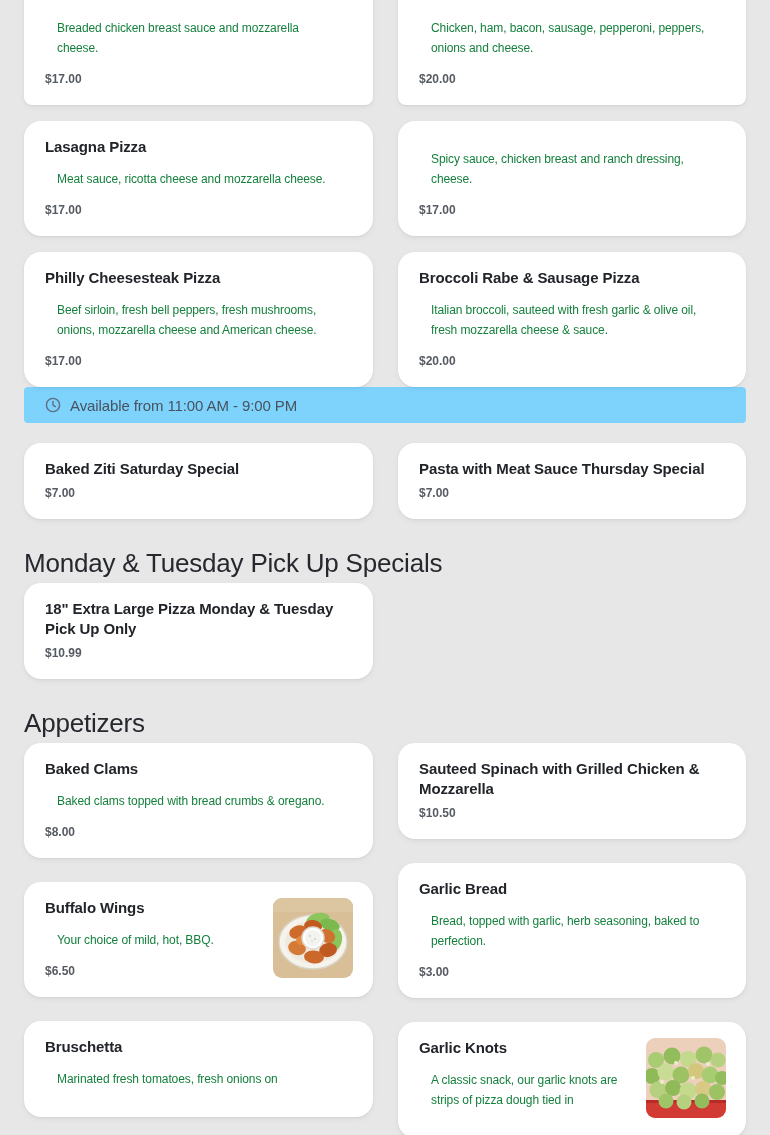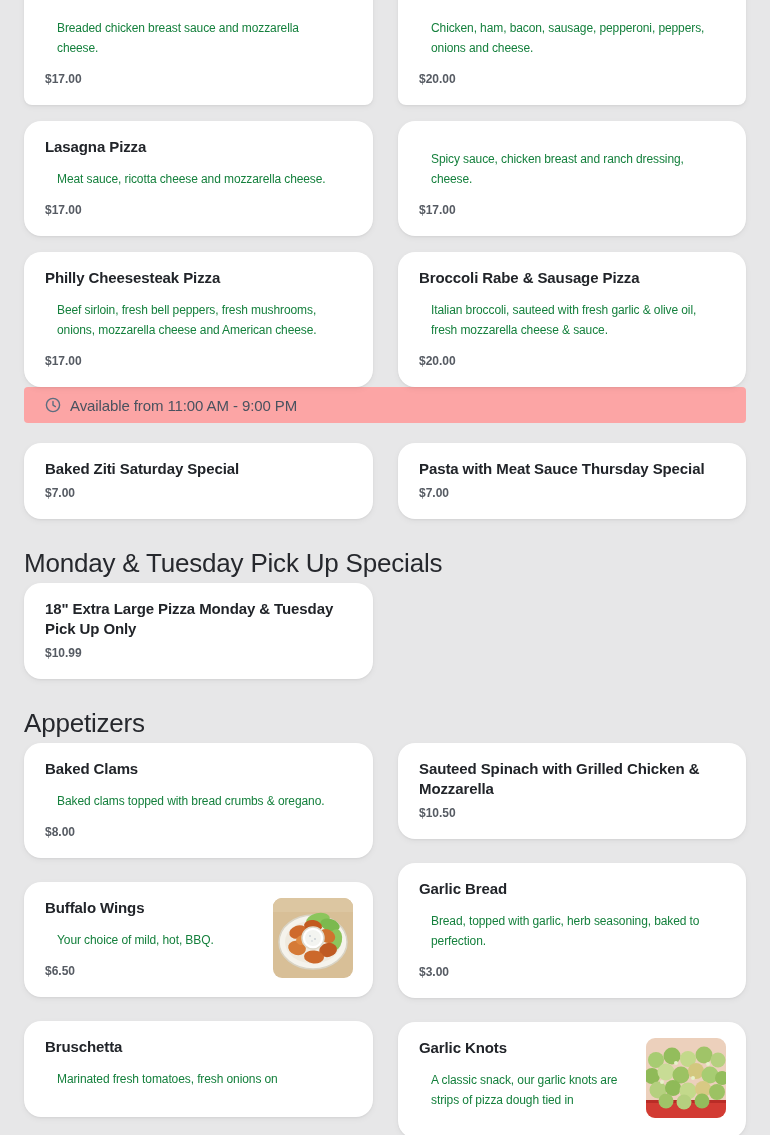--- a/index.html
+++ b/index.html
@@ -31,21 +31,21 @@
     margin:12px;font-size:12px;line-height:20px;color:#15803d;
     letter-spacing:-0.1px;max-width:296px;
   }
   .price{margin:4px 0 0;font-size:12px;line-height:19px;font-weight:700;color:#565b63;}
   .heading{
     margin:30px 0 6px;font-size:26px;line-height:28px;font-weight:400;
     color:#26282d;letter-spacing:-0.2px;
   }
   .banner{
     box-sizing:border-box;height:36px;border-radius:4px;
-    background:#fca5a5;display:flex;align-items:center;
+    background:#7dd3fc;display:flex;align-items:center;
     padding:0 21px;gap:9px;margin-bottom:20px;
   }
   .banner span{font-size:15px;color:#49525f;letter-spacing:-0.1px;}
   .banner svg{flex:none;display:block;}
   .card-flex{display:flex;align-items:flex-start;justify-content:center;}
   .card-flex .txt{flex:1;min-width:0;}
   .thumb{
     flex:none;width:80px;height:80px;border-radius:9px;overflow:hidden;
     margin-left:6px;
   }

